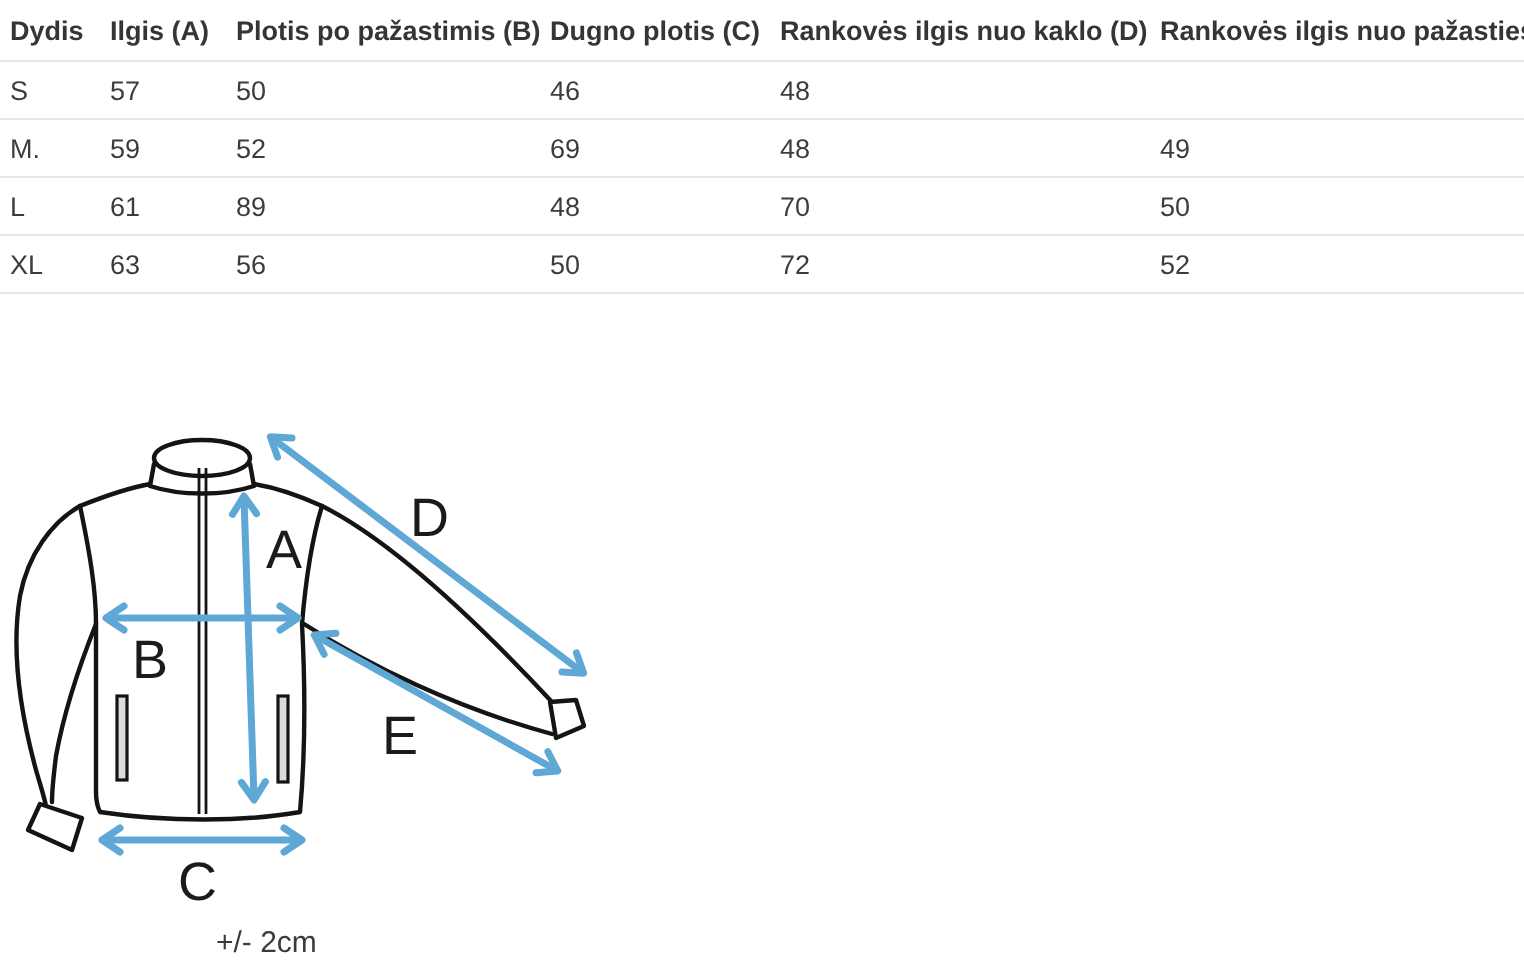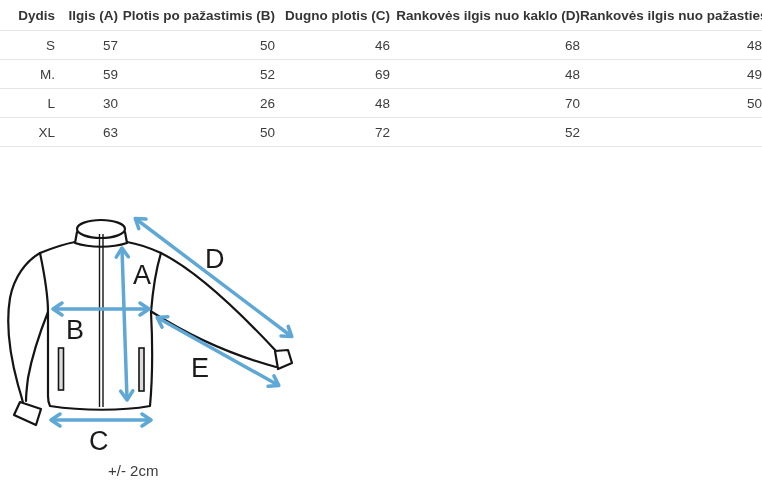--- a/index.html
+++ b/index.html
@@ -15,21 +15,20 @@
     background: #ffffff;
     overflow: hidden;
   }
   
   .size-table {
     position: absolute;
     top: 0; left: 0;
     width: 762px;
     color: #3c3c3c;
     font-size: 13.5px;
-    text-align: right;
   }
   .trow {
     display: grid;
     grid-template-columns: 50px 63px 157px 115px 190px 1fr;
     align-items: center;
     height: 29px;
     padding-left: 5px;
     box-sizing: border-box;
     border-bottom: 1px solid #e6e6e6;
   }
@@ -110,45 +109,45 @@
       <div class="cell">Dugno plotis (C)</div>
       <div class="cell">Rankovės ilgis nuo kaklo (D)</div>
       <div class="cell">Rankovės ilgis nuo pažasties (E)</div>
     </div>
 
     <div class="trow">
       <div class="cell">S</div>
       <div class="cell">57</div>
       <div class="cell">50</div>
       <div class="cell">46</div>
-      <div class="cell">68</div>
       <div class="cell">48</div>
     </div>
 
     <div class="trow">
       <div class="cell">M.</div>
       <div class="cell">59</div>
       <div class="cell">52</div>
       <div class="cell">69</div>
       <div class="cell">48</div>
       <div class="cell">49</div>
     </div>
 
     <div class="trow">
       <div class="cell">L</div>
-      <div class="cell">30</div>
-      <div class="cell">26</div>
+      <div class="cell">61</div>
+      <div class="cell">89</div>
       <div class="cell">48</div>
       <div class="cell">70</div>
       <div class="cell">50</div>
     </div>
 
     <div class="trow">
       <div class="cell">XL</div>
       <div class="cell">63</div>
+      <div class="cell">56</div>
       <div class="cell">50</div>
       <div class="cell">72</div>
       <div class="cell">52</div>
     </div>
   </div>
 
   <svg class="diagram-svg" viewBox="0 195 320 289" xmlns="http://www.w3.org/2000/svg">
 
     <defs>
       <marker id="ah" viewBox="-14 -10 16 20" refX="-1" refY="0" markerWidth="16" markerHeight="20" markerUnits="userSpaceOnUse" orient="auto-start-reverse">

